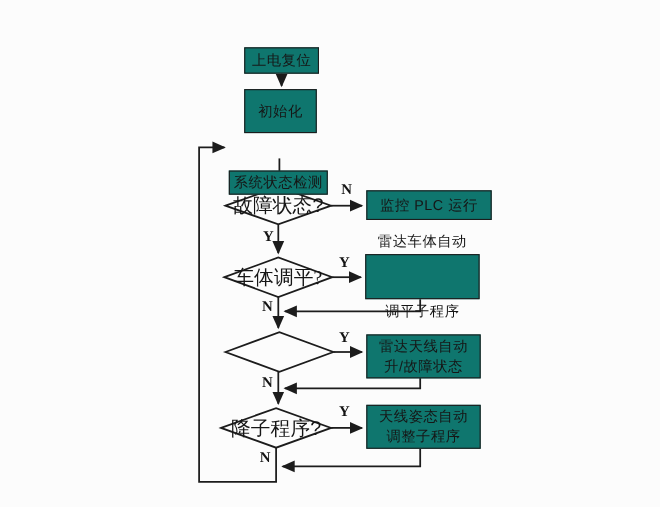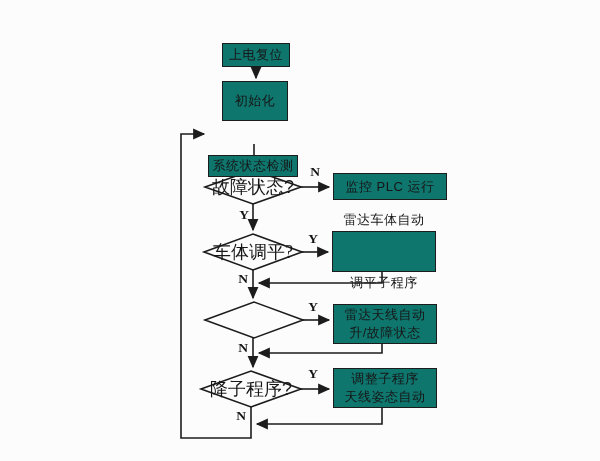--- a/index.html
+++ b/index.html
@@ -122,22 +122,22 @@
     <span>雷达车体自动</span>
     <span>调平子程序</span>
   </div>
 
   <div class="node rect twolines" style="left:333px; top:304px; width:104px; height:40px;">
     <span>雷达天线自动</span>
     <span>升/故障状态</span>
   </div>
 
   <div class="node rect twolines" style="left:333px; top:368px; width:104px; height:40px;">
+    <span>天线姿态自动</span>
     <span>调整子程序</span>
-    <span>天线姿态自动</span>
   </div>
 
   <div class="node diamond-text" style="left:205px; top:170px; width:96px; height:34px;">故障状态?</div>
 
   <div class="node diamond-text" style="left:204px; top:234px; width:98px; height:36px;font-family:Liberation Serif, serif;">车体调平?</div>
 
 
   <div class="node diamond-text" style="left:201px; top:371px; width:100px; height:36px;">降子程序?</div>
 
   <div class="yn-label" style="left:308px; top:164px;">N</div>

